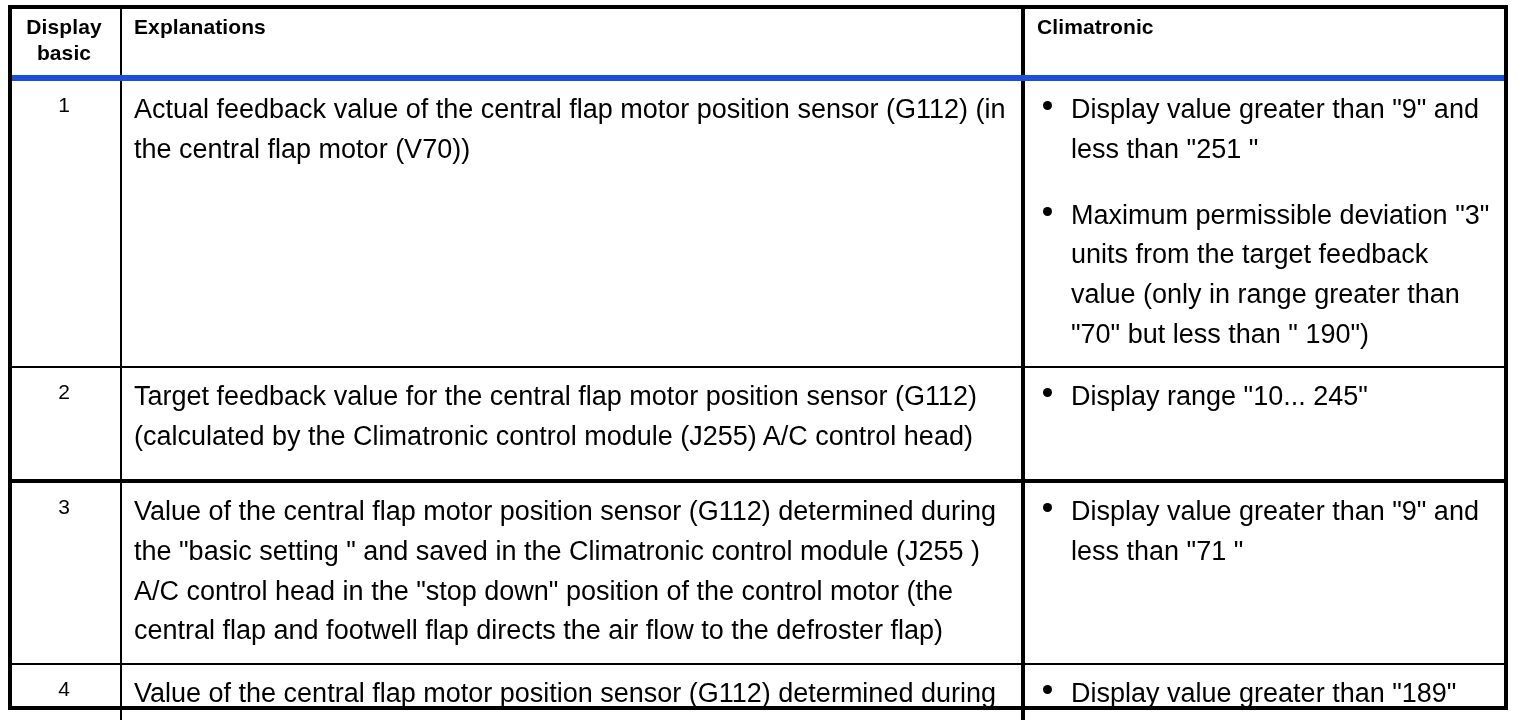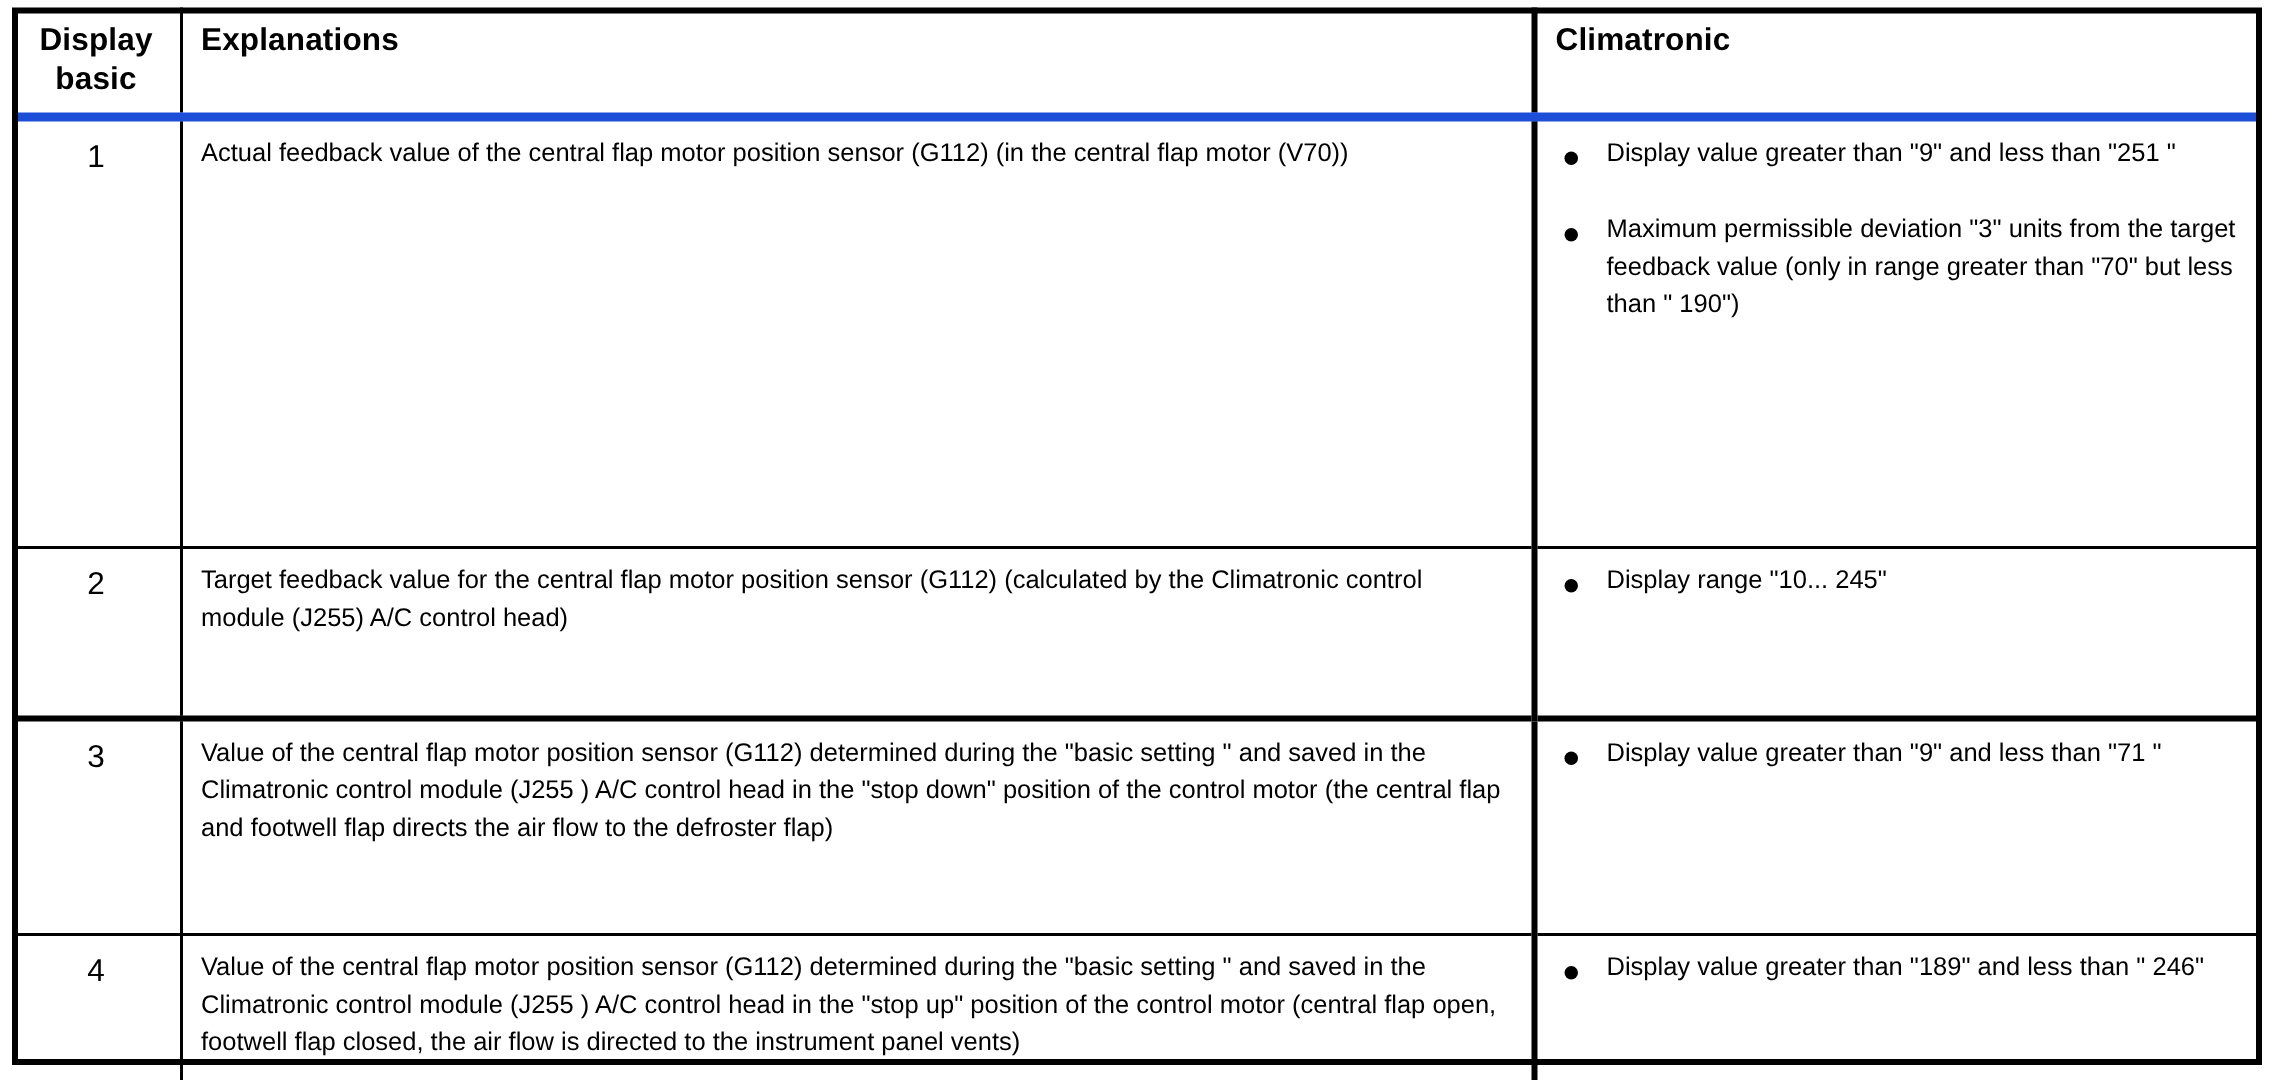--- a/index.html
+++ b/index.html
@@ -80,21 +80,21 @@
     padding-right: 4px;
   }
   th.h-sig, th.h-expl {
     text-align: left;
     padding-left: 12px;
   }
   .hz-line { display: block; }
 
   
   tbody td {
-    font-size: 17px;
+    font-size: 27px;
     line-height: 1.47;
   }
   tr.row-sep-heavy { border-bottom: 4px solid #000000; }
   tr.row-sep-light { border-bottom: 2px solid #000000; }
 
   td.zone-cell {
     text-align: center;
     padding-top: 9px;
     font-size: 21px;
   }

